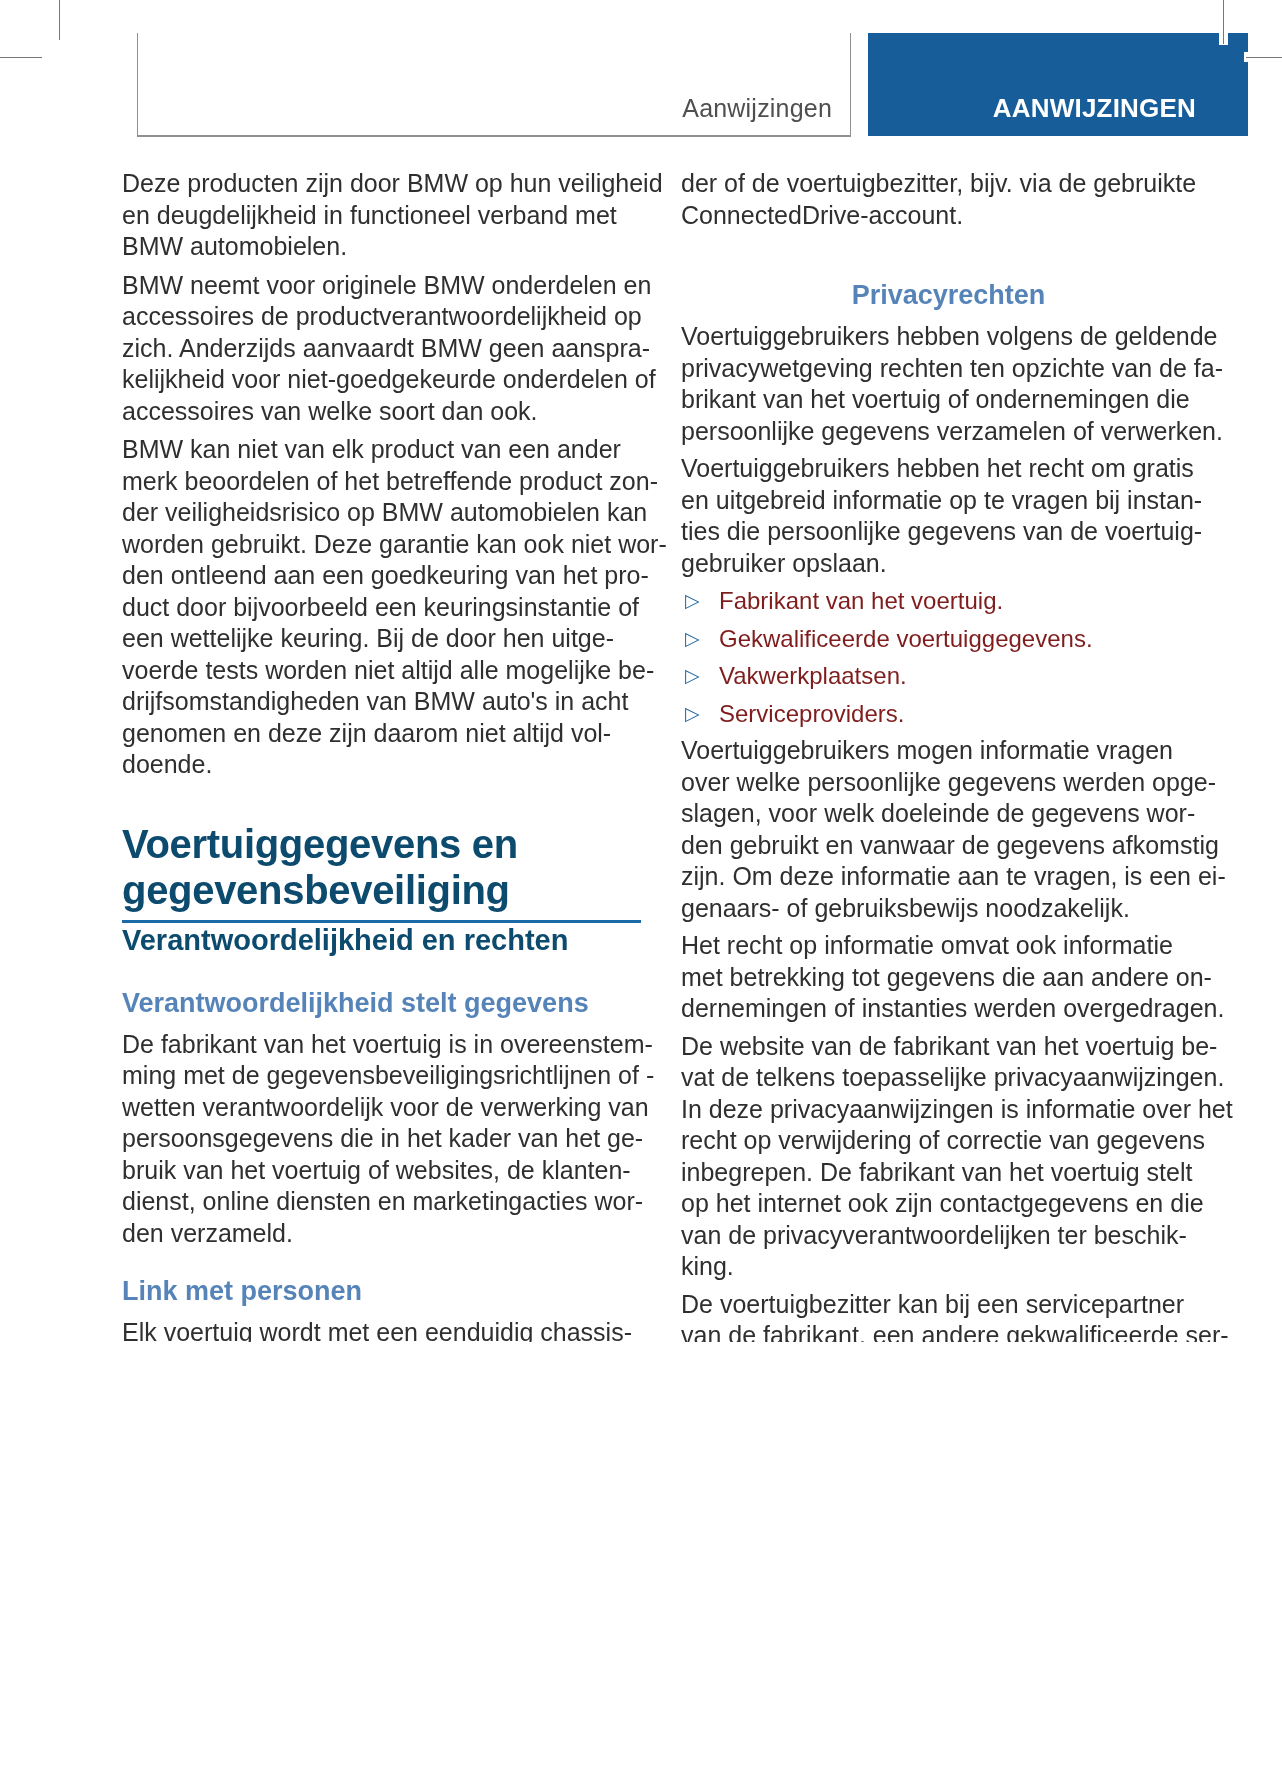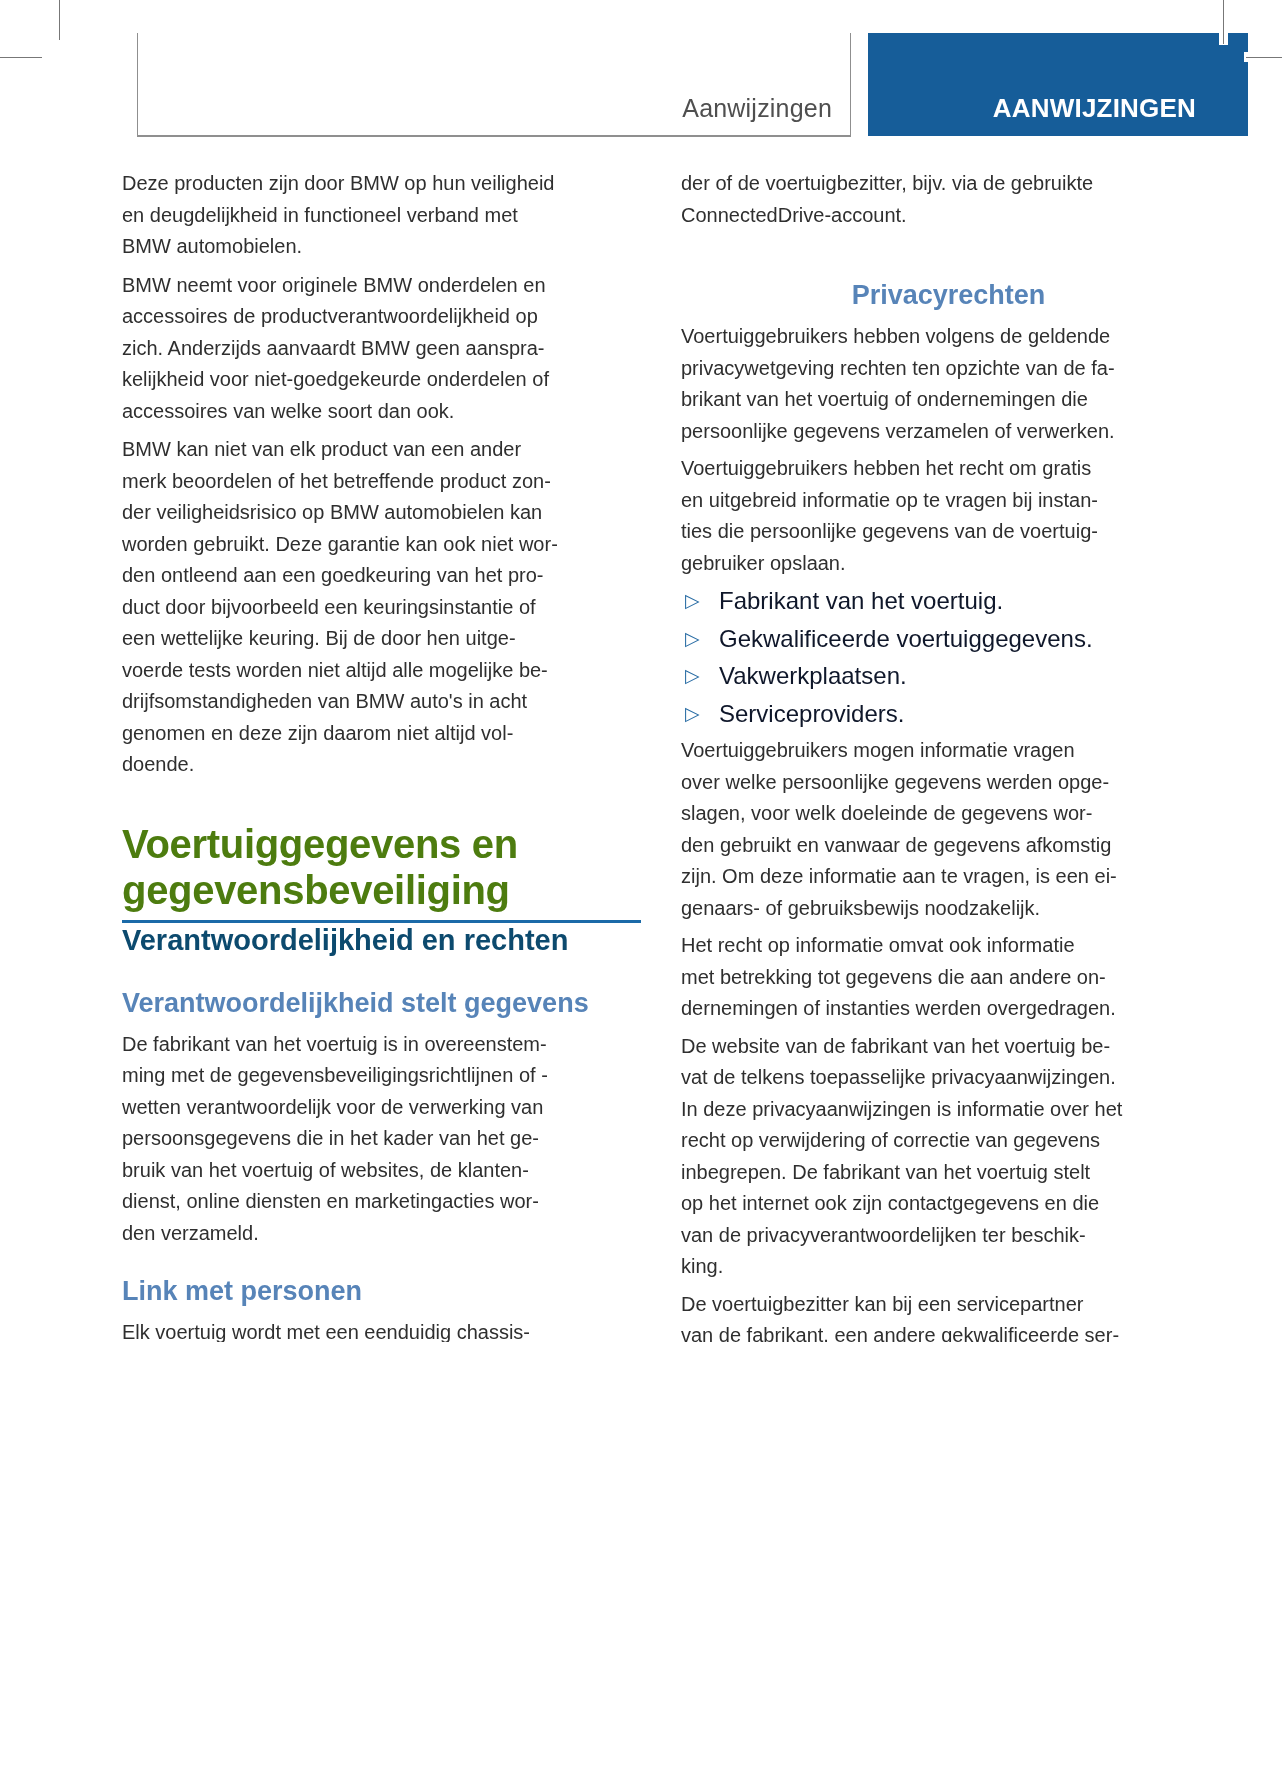--- a/index.html
+++ b/index.html
@@ -25,47 +25,47 @@
   }
   .tab-blue .lbl {
     position:absolute; right:52px; bottom:12px;
     font-size:26px; font-weight:bold; color:#ffffff; letter-spacing:0.2px;
   }
   
   .col { position:absolute; top:168px; }
   .col-left  { left:122px; width:548px; }
   .col-right { left:681px; width:535px; }
   .para {
-    font-size:20px; line-height:31.5px; color:#2f2f2f; white-space:pre;
+    font-size:25px; line-height:31.5px; color:#2f2f2f; white-space:pre;
   }
   .col-left  .para { margin-top:7px; }
   .col-right .para { margin-top:6px; }
   .col .para:first-child { margin-top:0; }
   .h-main {
     margin-top:40px; font-size:40px; line-height:46px; font-weight:bold;
-    color:#4d7c0f; letter-spacing:-0.3px; white-space:pre;
+    color:#0c4a6e; letter-spacing:-0.3px; white-space:pre;
   }
   .h-rule { margin-top:7px; width:519px; height:3px; background:#1b6aa8; }
   .h-section {
     font-size:29px; line-height:34px; font-weight:bold; color:#0c4a6e; white-space:pre;
   }
   .h-sub {
     font-size:27px; line-height:32px; font-weight:bold; color:#5784b8; white-space:pre;
   }
   .col-left .h-sub.first { margin-top:30px; }
   .col-left .h-sub.second { margin-top:26px; }
   .col-left .para.after-sub { margin-top:10px; }
   .col-right .h-sub { margin-top:48px;text-align:center; }
   .col-right .para.after-sub { margin-top:10px; }
   
   .list-row { display:flex; margin-top:6px; }
   .list-row .tri {
     flex:0 0 38px; padding-left:4px; font-size:19px; line-height:31.5px; color:#2a6da5;
   }
-  .list-row .txt { font-size:24px; line-height:31.5px; color:#0f172a; white-space:pre; }
+  .list-row .txt { font-size:24px; line-height:31.5px; color:#7f1d1d; white-space:pre; }
   
   .footer-rule { position:absolute; left:137px; top:1672px; width:970px; height:3px; background:#5e7f92; }
   .page-number {
     position:absolute; left:1130px; top:1633px; width:56px; text-align:right;
     font-size:35px; font-weight:bold; color:#3a3a3a;
   }
 </style>
 </head>
 <body>
 

